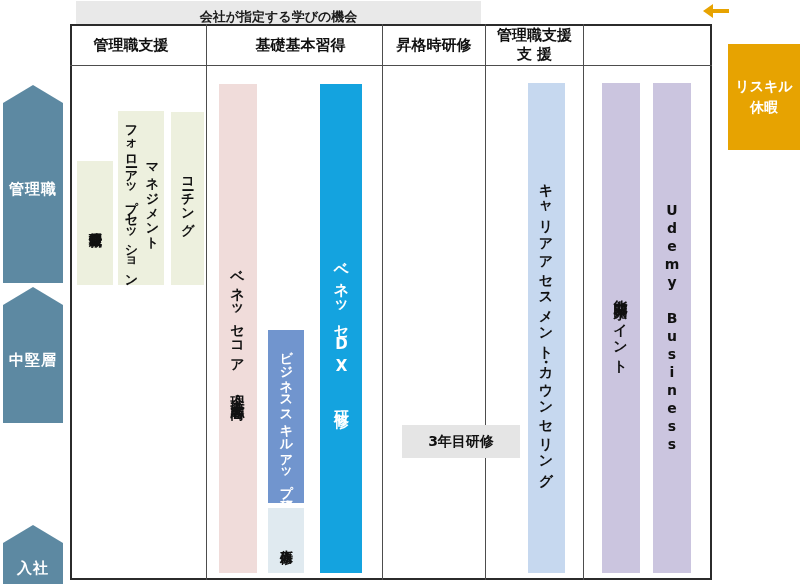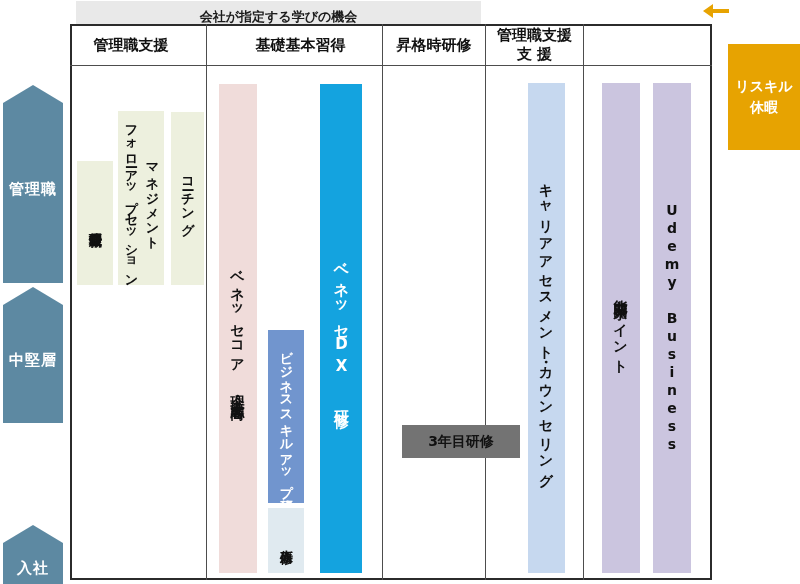--- a/index.html
+++ b/index.html
@@ -57,21 +57,21 @@
   #bar-mgmt     { left:118px; top:111px; width:46px; height:174px; background:#edf0de; color:#111; font-size:13px; }
   #bar-mgmt .vtext { line-height:1.6; }
   #bar-coaching { left:171px; top:112px; width:33px; height:173px; background:#edf0de; color:#111; font-size:13px; }
   #bar-core     { left:219px; top:84px;  width:38px; height:489px; background:#f0dcda; color:#111; font-size:14px; }
   #bar-core .vtext { letter-spacing:2px; }
   #bar-biz      { left:268px; top:330px; width:36px; height:173px; background:#7195ce; color:#fff; font-size:13px; }
   #bar-shinjin  { left:268px; top:508px; width:36px; height:65px;  background:#e0eaf0; color:#111; font-size:13px; }
   #bar-shinjin .vtext { letter-spacing:1px; }
   #bar-dx       { left:320px; top:84px;  width:42px; height:489px; background:#14a3df; color:#fff; font-size:15px; }
   #bar-dx .vtext { letter-spacing:4px; }
-  #bar-year3    { left:402px; top:425px; width:118px; height:33px; background:#737373; color:#111;
+  #bar-year3    { left:402px; top:425px; width:118px; height:33px; background:#e5e5e5; color:#111;
                   font-size:14px; font-weight:bold; z-index:3; }
   #bar-career   { left:528px; top:83px;  width:37px; height:490px; background:#c6d8ef; color:#111; font-size:14px; }
   #bar-career .vtext { letter-spacing:2px; }
   #bar-points   { left:602px; top:83px;  width:38px; height:490px; background:#cbc5df; color:#111; font-size:14px; }
   #bar-points .vtext { letter-spacing:2px; }
   #bar-udemy    { left:653px; top:83px;  width:38px; height:490px; background:#cbc5df; color:#111; font-size:14px; }
   #bar-udemy .vtext { letter-spacing:2px; }
 </style>
 </head>
 <body>

